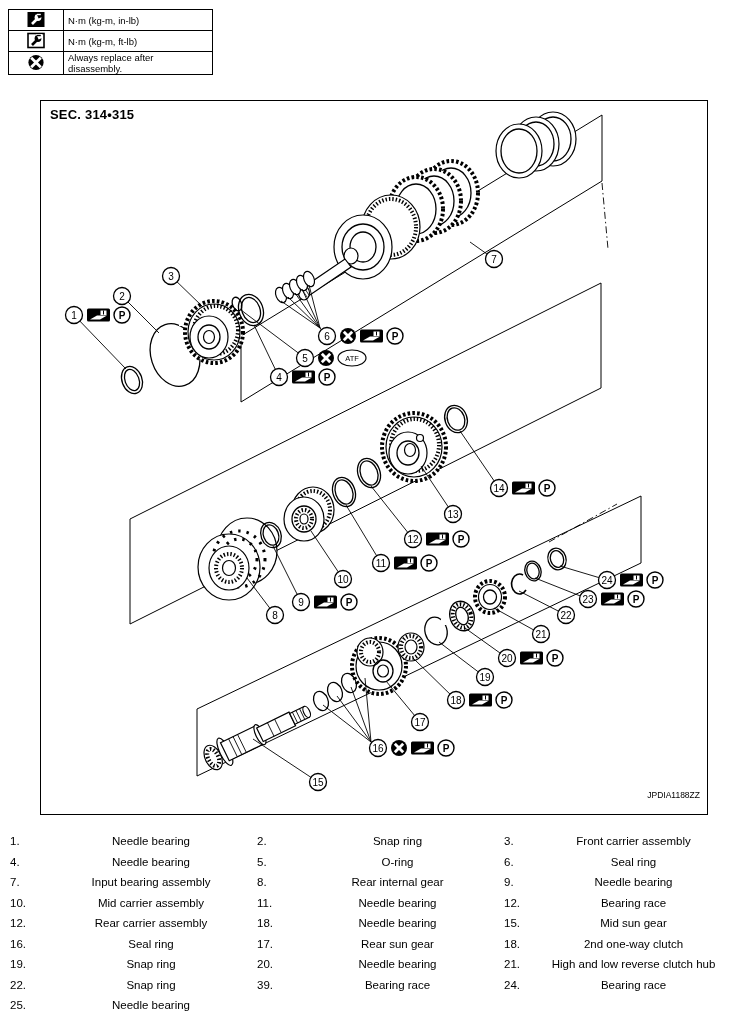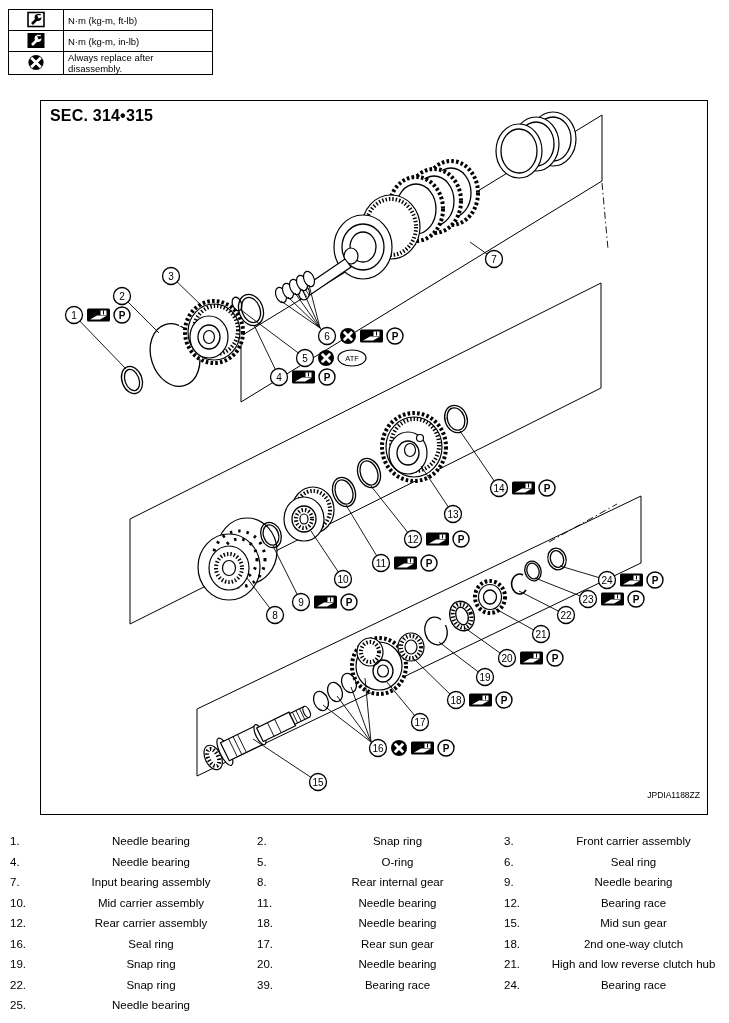--- a/index.html
+++ b/index.html
@@ -9,21 +9,21 @@
   #legend{position:absolute;left:8px;top:9px;border-collapse:collapse;
           font-size:9.5px;}
   #legend th,#legend td{border:1px solid #000;padding:0 4px;}
   #legend th{font-weight:normal;height:15px;text-align:center;}
   #legend td{height:20px;}
   #legend td.sym{width:46px;text-align:center;vertical-align:middle;}
   #legend td.desc{width:140px;text-align:left;}
   
   #diagram{position:absolute;left:40px;top:100px;width:668px;height:715px;
            border:1.5px solid #000;box-sizing:border-box;}
-  #secLabel{position:absolute;left:9px;top:6px;font-size:16px;font-weight:bold;
+  #secLabel{position:absolute;left:9px;top:6px;font-size:13px;font-weight:bold;
             letter-spacing:.2px;}
   #figId{position:absolute;right:7px;bottom:14px;font-size:8.5px;}
   #dsvg{position:absolute;left:0;top:0;}
   
   .ring{fill:none;stroke:#000;stroke-width:1.3;}
   .wf{fill:#fff;stroke:#000;stroke-width:1.2;}
   .teeth{fill:#fff;stroke:#000;stroke-width:4;stroke-dasharray:2.6 2.2;}
   .rib{fill:none;stroke:#000;stroke-width:4;stroke-dasharray:1.4 2;}
   .dots{fill:none;stroke:#000;stroke-width:3;stroke-dasharray:2.4 6;}
   .ldr{stroke:#000;stroke-width:0.9;fill:none;}
@@ -41,43 +41,43 @@
 <body>
 
 <div id="page">
 
   <table id="legend">
     <tbody>
     <tr>
       <td class="sym">
         <span>
           <svg width="20" height="17" viewBox="0 0 20 17">
+            <rect x="2" y="1.5" width="16" height="14" fill="#000" stroke="#000" stroke-width="1"></rect>
+            <line x1="6" y1="13" x2="11" y2="8" stroke="#fff" stroke-width="2.6"></line>
+            <circle cx="12" cy="6.5" r="3.4" fill="#fff"></circle>
+            <polygon points="10.2,2 16,2 16,6 12.6,7.6" fill="#000"></polygon>
+            <line x1="11" y1="3.5" x2="14.8" y2="3.5" stroke="#fff" stroke-width="1.4"></line>
+          </svg>
+        </span>
+      </td>
+      <td class="desc">N·m (kg-m, in-lb)</td>
+    </tr>
+    <tr>
+      <td class="sym">
+        <span>
+          <svg width="20" height="17" viewBox="0 0 20 17">
             <rect x="2" y="1.5" width="16" height="14" fill="#fff" stroke="#000" stroke-width="1.6"></rect>
             <line x1="6" y1="13" x2="11" y2="8" stroke="#000" stroke-width="2.6"></line>
             <circle cx="12" cy="6.5" r="3.4" fill="#000"></circle>
             <polygon points="10.2,2 16,2 16,6 12.6,7.6" fill="#fff"></polygon>
             <line x1="11" y1="3.5" x2="14.8" y2="3.5" stroke="#000" stroke-width="1.4"></line>
           </svg>
         </span>
       </td>
       <td class="desc">N·m (kg-m, ft-lb)</td>
-    </tr>
-    <tr>
-      <td class="sym">
-        <span>
-          <svg width="20" height="17" viewBox="0 0 20 17">
-            <rect x="2" y="1.5" width="16" height="14" fill="#000" stroke="#000" stroke-width="1"></rect>
-            <line x1="6" y1="13" x2="11" y2="8" stroke="#fff" stroke-width="2.6"></line>
-            <circle cx="12" cy="6.5" r="3.4" fill="#fff"></circle>
-            <polygon points="10.2,2 16,2 16,6 12.6,7.6" fill="#000"></polygon>
-            <line x1="11" y1="3.5" x2="14.8" y2="3.5" stroke="#fff" stroke-width="1.4"></line>
-          </svg>
-        </span>
-      </td>
-      <td class="desc">N·m (kg-m, in-lb)</td>
     </tr>
     <tr>
       <td class="sym">
         <span>
           <svg width="20" height="17" viewBox="0 0 20 17">
             <circle cx="10" cy="8.5" r="7.6" fill="#000"></circle>
             <line x1="5.2" y1="3.7" x2="14.8" y2="13.3" stroke="#fff" stroke-width="2.8"></line>
             <line x1="5.2" y1="13.3" x2="14.8" y2="3.7" stroke="#fff" stroke-width="2.8"></line>
           </svg>
         </span>

